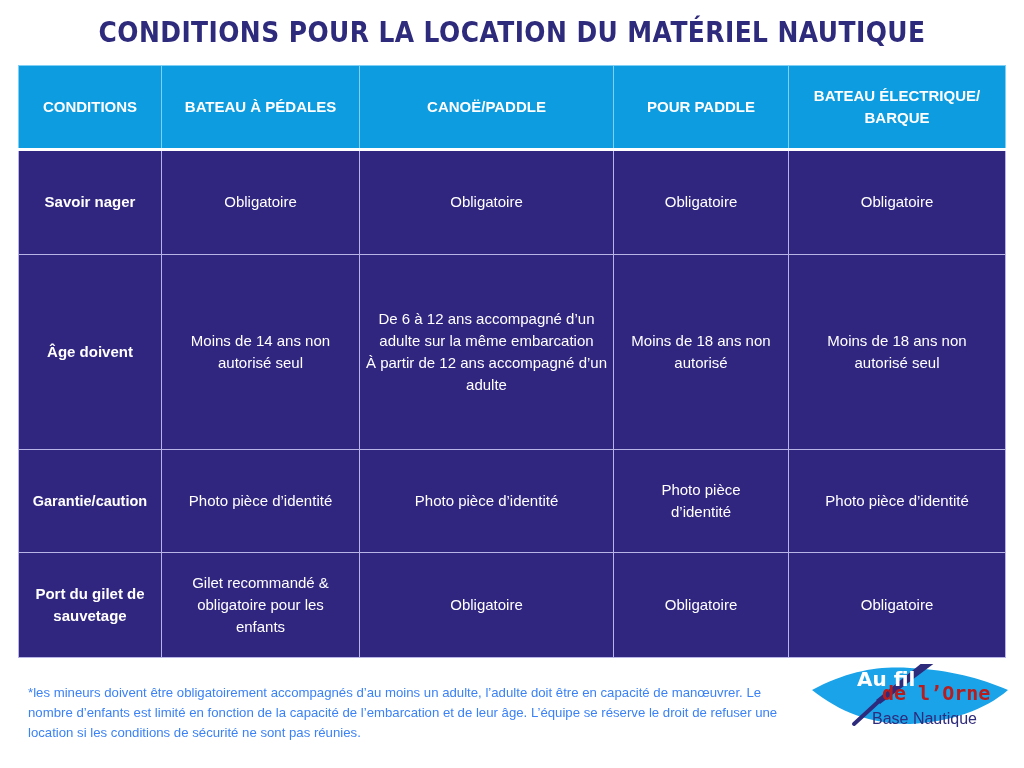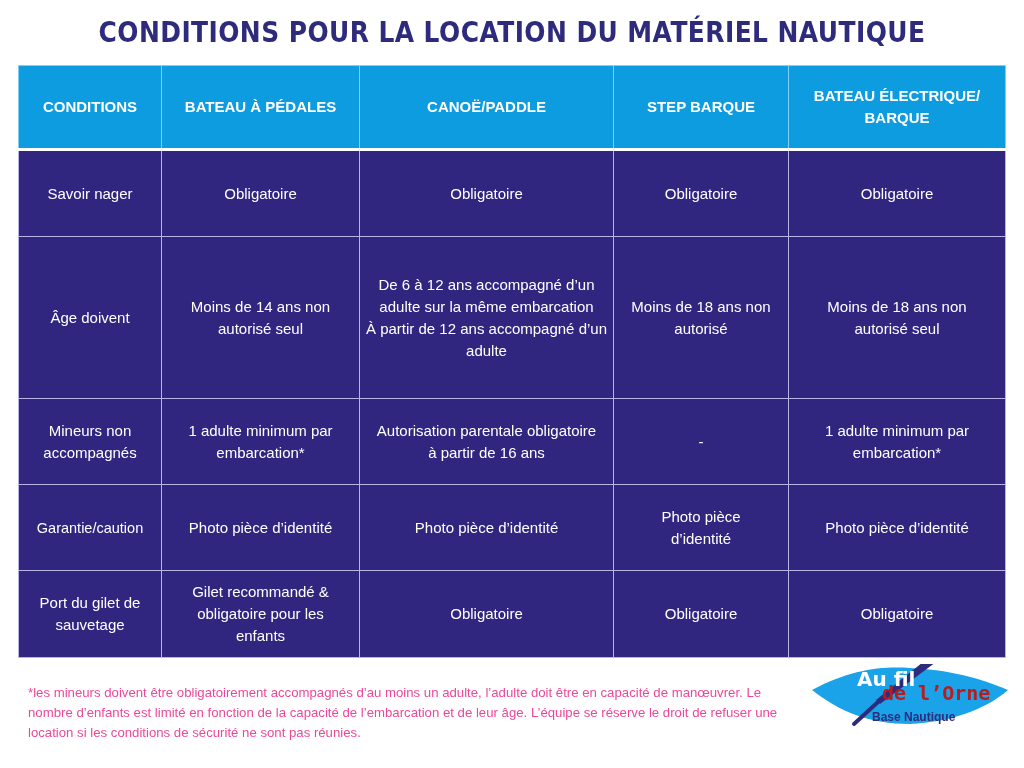--- a/index.html
+++ b/index.html
@@ -21,24 +21,24 @@
     border: 1px solid #b8b4e6; text-align: center; vertical-align: middle;
     color: #ffffff; font-size: 15px; line-height: 22px; padding: 0 8px;
   }
   table.grid thead th {
     background: #0d9ce0; font-weight: bold; font-size: 15px; color: #ffffff;
     border-color: #7fd0f4;
   }
   table.grid thead tr { height: 84px; }
   table.grid thead th { border-bottom: 3px solid #ffffff; }
   table.grid tbody td { background: #302680; }
-  table.grid tbody td.rowhead { font-weight: normal; }
+  table.grid tbody td.rowhead { font-weight: bold; }
   .footnote {
     position: absolute; left: 28px; top: 683px; width: 770px;
-    color: #ec4899; font-size: 13.2px; line-height: 20px;
+    color: #3b82f6; font-size: 13.2px; line-height: 20px;
   }
   .logo { position: absolute; left: 810px; top: 664px; width: 200px; height: 70px; }
 </style>
 </head>
 <body>
 
 <div class="title">CONDITIONS POUR LA LOCATION DU MATÉRIEL NAUTIQUE</div>
 
 <table class="grid">
   <colgroup>
@@ -46,46 +46,39 @@
       <col style="width:198px">
       <col style="width:254px">
       <col style="width:175px">
       <col style="width:217px">
   </colgroup>
   <thead>
     <tr>
       <th>CONDITIONS</th>
       <th>BATEAU À PÉDALES</th>
       <th>CANOË/PADDLE</th>
-      <th>STEP BARQUE</th>
+      <th>POUR PADDLE</th>
       <th style="padding:8px 20px">BATEAU ÉLECTRIQUE/ BARQUE</th>
     </tr>
   </thead>
   <tbody>
     <tr style="height:87px">
       <td class="rowhead">Savoir nager</td>
       <td>Obligatoire</td>
       <td>Obligatoire</td>
       <td>Obligatoire</td>
       <td>Obligatoire</td>
     </tr>
     <tr style="height:162px">
       <td class="rowhead">Âge doivent</td>
       <td style="padding:0 18px">Moins de 14 ans non autorisé seul</td>
       <td style="white-space:pre-line; padding:17px 4px">De 6 à 12 ans accompagné d’un adulte sur la même embarcation
 À partir de 12 ans accompagné d’un adulte</td>
       <td>Moins de 18 ans non autorisé</td>
       <td style="padding:0 26px">Moins de 18 ans non autorisé seul</td>
-    </tr>
-    <tr style="height:86px">
-      <td class="rowhead">Mineurs non accompagnés</td>
-      <td>1 adulte minimum par embarcation*</td>
-      <td style="padding:0 16px">Autorisation parentale obligatoire à partir de 16 ans</td>
-      <td>-</td>
-      <td style="padding:0 20px">1 adulte minimum par embarcation*</td>
     </tr>
     <tr style="height:86px">
       <td class="rowhead" style="padding:0 2px; font-size:14.5px">Garantie/caution</td>
       <td style="padding:0 2px">Photo pièce d’identité</td>
       <td>Photo pièce d’identité</td>
       <td style="padding:0 30px">Photo pièce d’identité</td>
       <td>Photo pièce d’identité</td>
     </tr>
     <tr style="height:87px">
       <td class="rowhead">Port du gilet de sauvetage</td>
@@ -102,14 +95,14 @@
 <div class="logo">
   <svg width="200" height="70" viewBox="0 0 200 70">
     <path d="M2 26 C 40 6, 70 2, 100 4 C 140 6, 170 14, 198 26 C 175 46, 140 58, 100 60 C 60 60, 30 48, 2 26 Z" fill="#1aa3e8"></path>
   </svg>
   <svg width="200" height="70" viewBox="0 0 200 70" style="position:absolute;left:0;top:0">
     <path d="M118 -6 L 126 -2 L 70 40 L 66 36 Z" fill="#2e2a7c"></path>
     <line x1="68" y1="38" x2="44" y2="60" stroke="#2e2a7c" stroke-width="4" stroke-linecap="round"></line>
   </svg>
   <div style="position:absolute;left:47px;top:3px;color:#ffffff;font-family:'DejaVu Sans',sans-serif;font-weight:bold;font-size:20px;">Au fil</div>
   <div style="position:absolute;left:72px;top:17px;color:#b91c1c;font-family:'DejaVu Sans Mono',monospace;font-weight:bold;font-size:20px;">de l’Orne</div>
-  <div style="position:absolute;left:62px;top:46px;color:#2e2a7c;font-family:'Liberation Sans',sans-serif;font-weight:bold;font-size:12px;">Base Nautique</div>
+  <div style="position:absolute;left:62px;top:46px;color:#2e2a7c;font-family:'Liberation Sans',sans-serif;font-weight:normal;font-size:16px;">Base Nautique</div>
 </div>
 
 </body></html>

